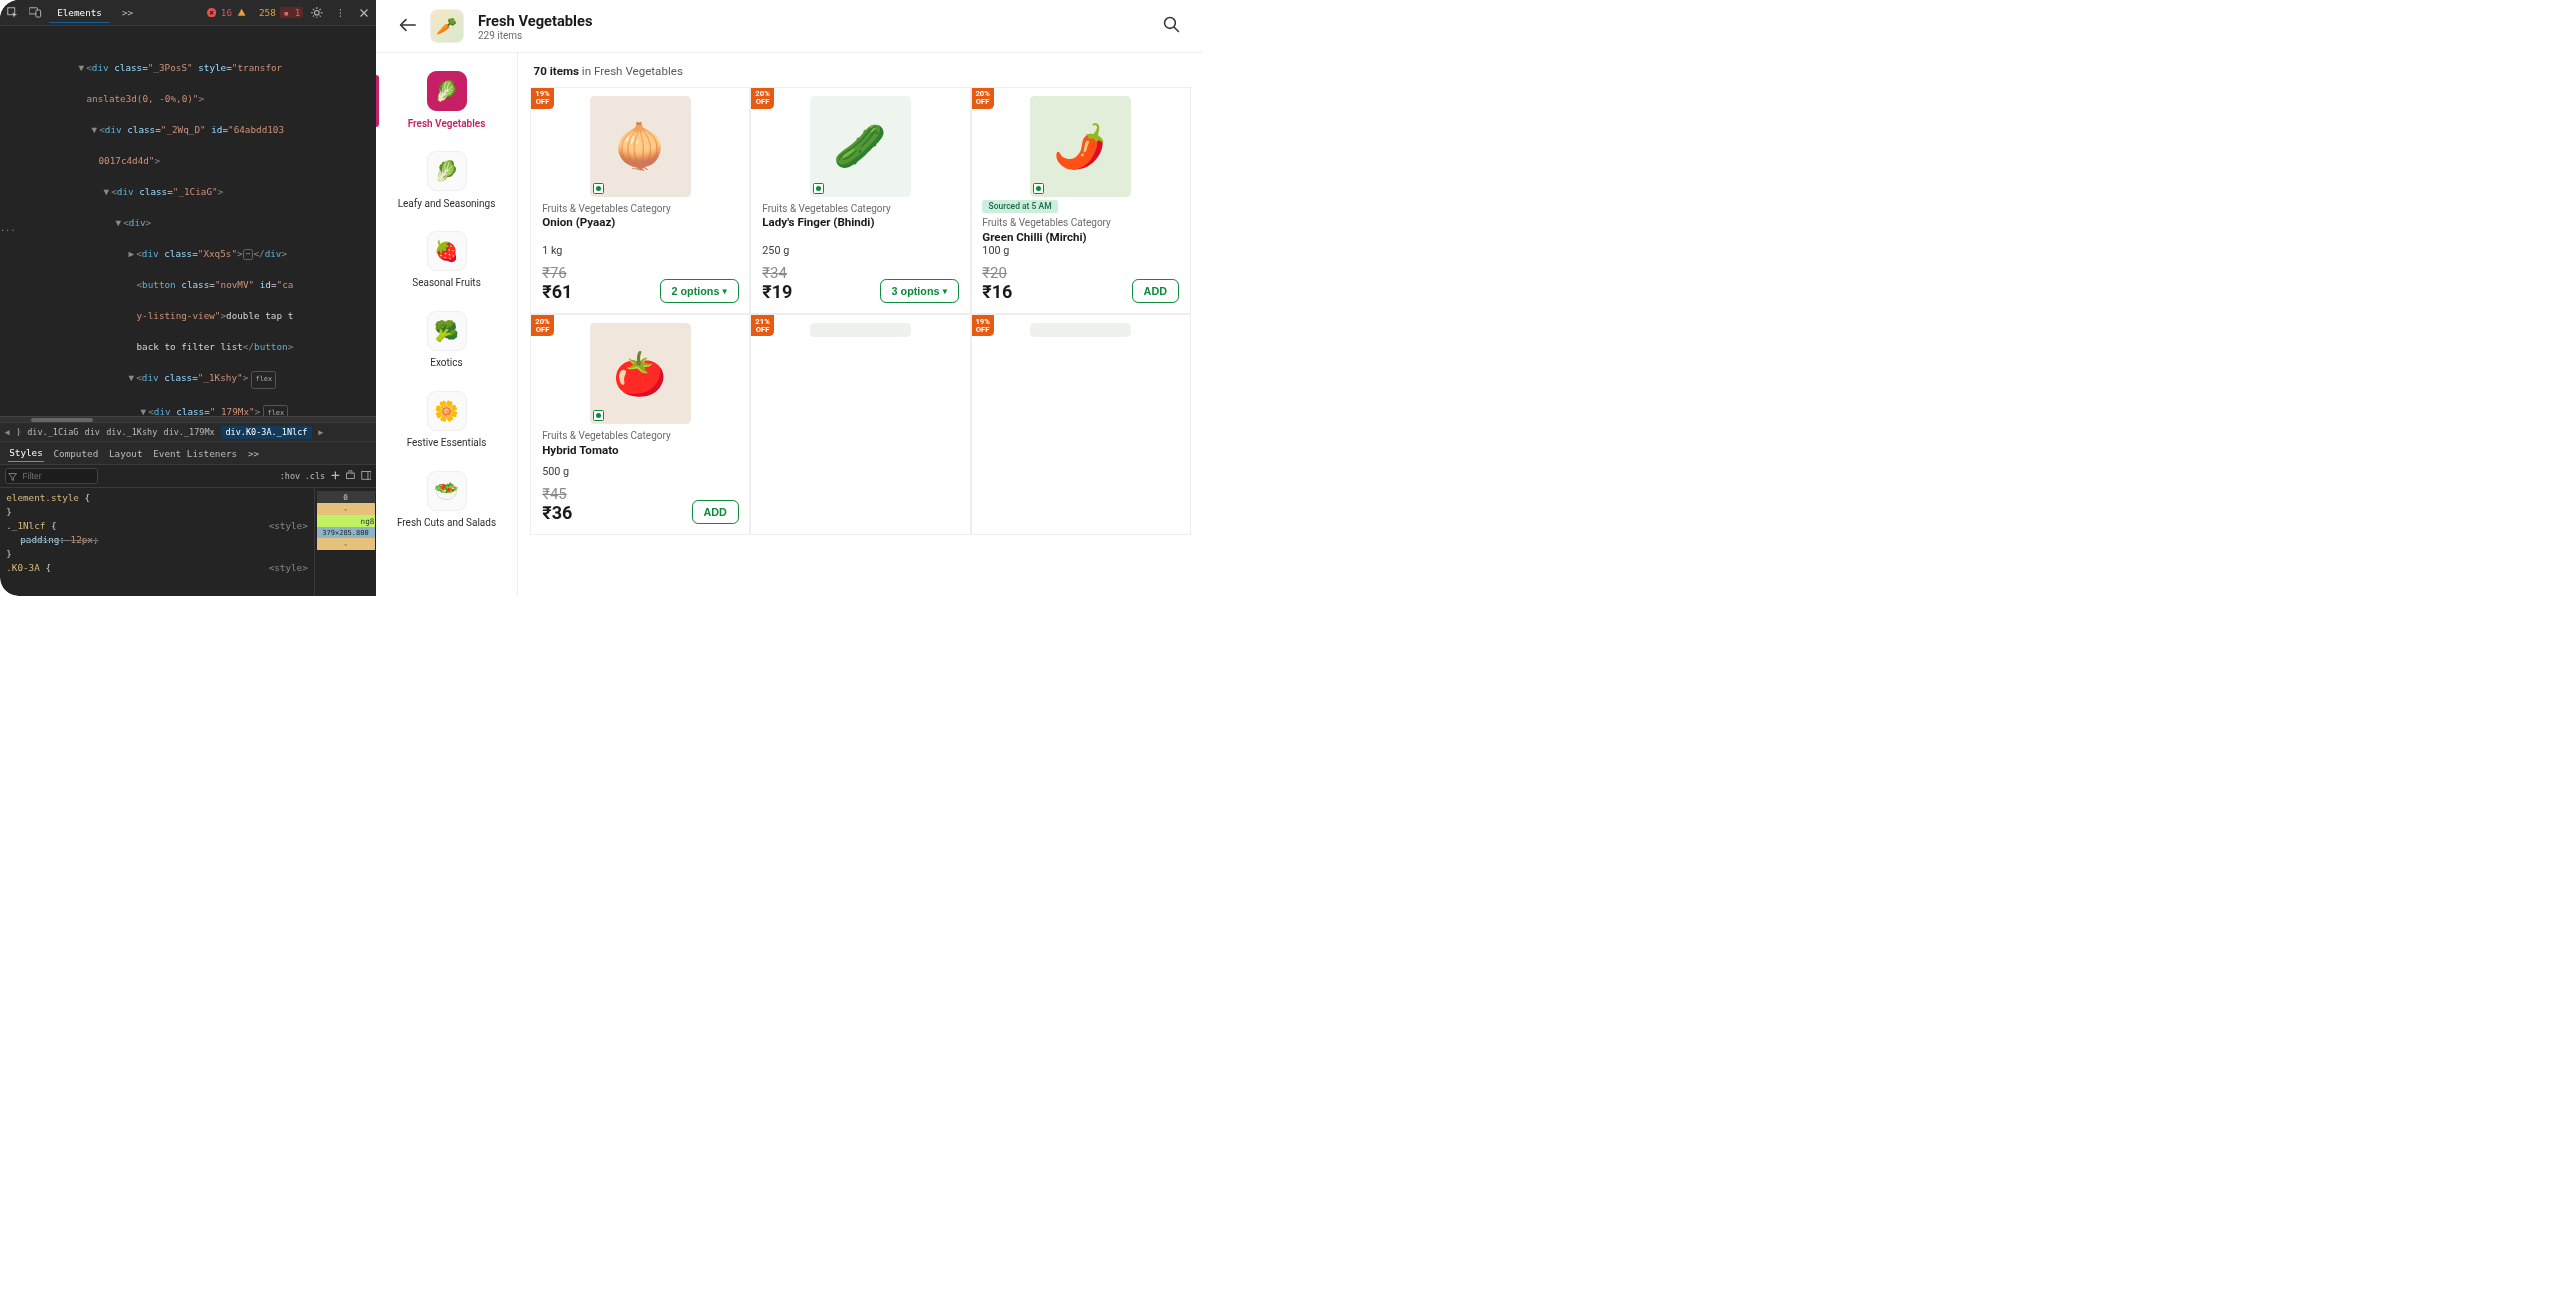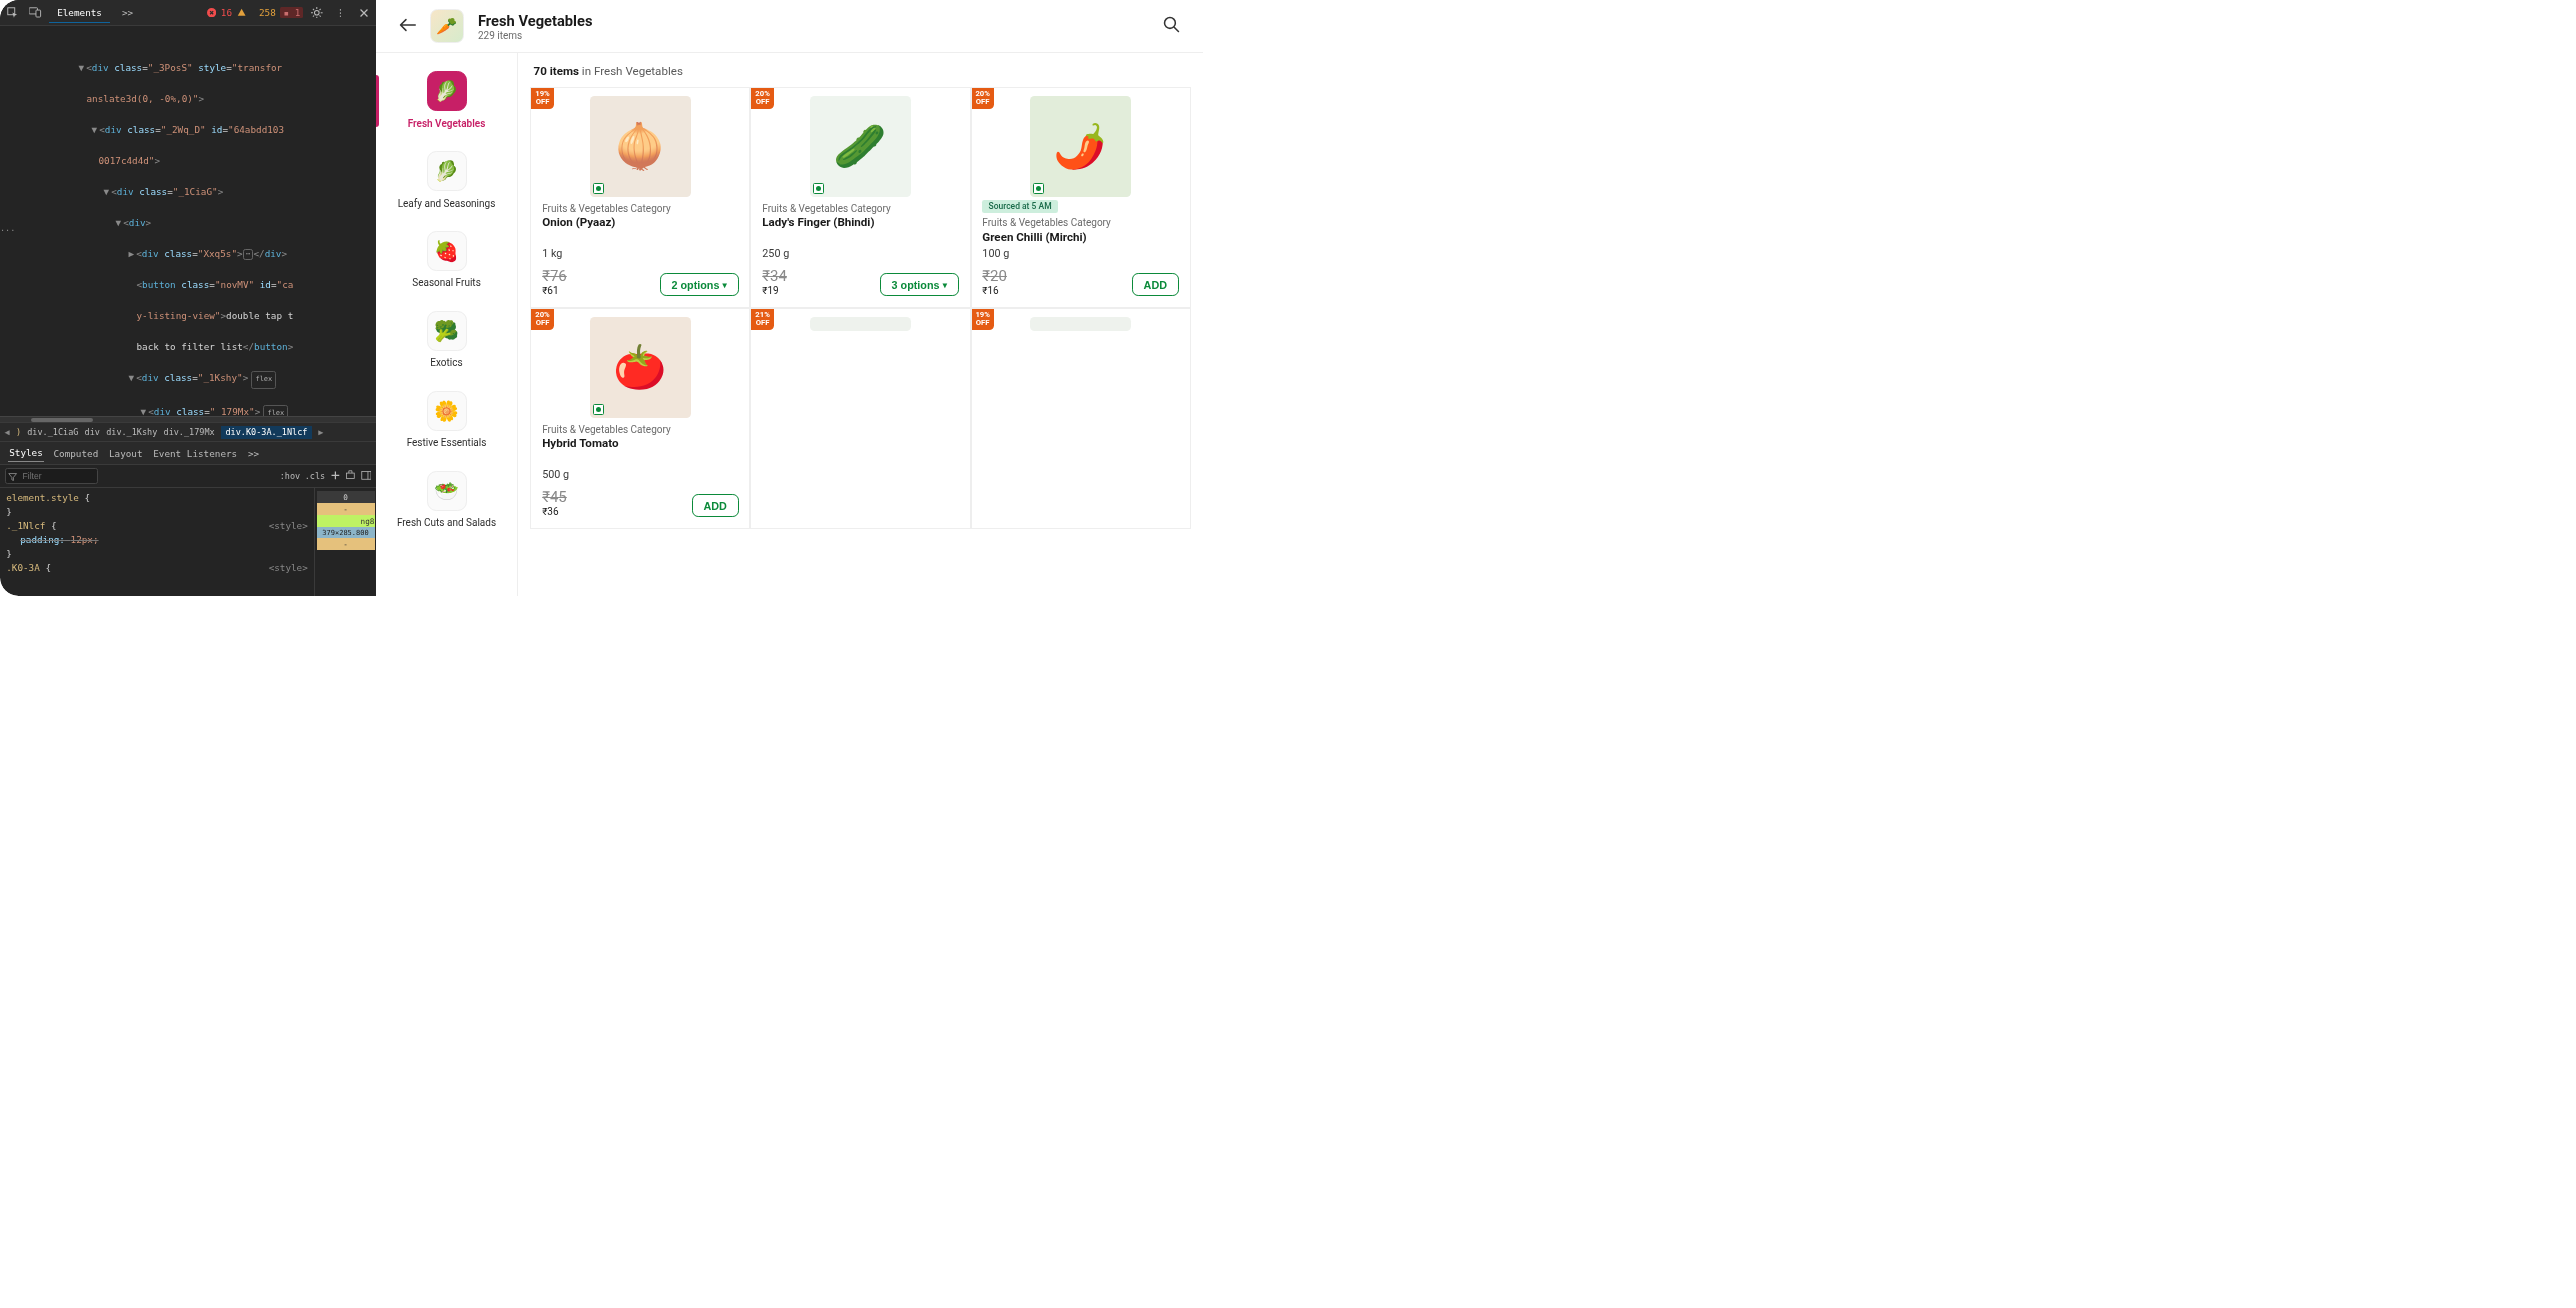--- a/index.html
+++ b/index.html
@@ -177,21 +177,21 @@
 .card-img { align-self:center; width:101px; height:101px; border-radius:4.6px; background:#eef2ed; display:flex; align-items:center; justify-content:center; font-size:43px; position:relative; margin-bottom:4.6px; }
 .veg-dot { position:absolute; left:3.1px; bottom:3.1px; width:10.8px; height:10.8px; border:0.8px solid #0b8a3a; display:flex; align-items:center; justify-content:center; background:#fff; border-radius:1.5px; }
 .veg-dot::after { content:""; width:5.4px; height:5.4px; background:#0b8a3a; border-radius:50%; }
 .sourced { align-self:flex-start; background:#cdeedd; color:#1b6b4a; font-size:8.5px; padding:1.5px 6.2px; border-radius:2.3px; margin-top:-1.5px; margin-bottom:3.1px; font-weight:500; }
 .cat-line { font-size:10px; color:#6b6b6b; margin-top:1.5px; }
 .pname { font-size:11.6px; font-weight:700; color:#1a1a1a; margin-top:1.5px; }
 .qty { font-size:10.8px; color:#3a3a3a; margin-top:auto; }
 .price-row { display:flex; align-items:flex-end; justify-content:space-between; margin-top:7.7px; }
 .price-block { line-height:1.15; }
 .mrp { font-size:15px; color:#8a8a8a; text-decoration: line-through; }
-.price { font-size:10px; font-weight:400; color:#1a1a1a; }
+.price { font-size:18px; font-weight:700; color:#1a1a1a; }
 .cta { border:0.8px solid #0b8a3a; color:#0b8a3a; background:#fff; font-weight:700; font-size:10.8px; padding:4.6px 10.8px; border-radius:6.2px; cursor:pointer; display:flex; align-items:center; gap:3.1px; }
 .cta .chev { font-size:8.5px; }
 .card.partial { min-height: 23px; overflow:hidden; }
 </style>
 </head>
 <body>
 
 <div class="devtools">
   <div class="dt-toolbar">
     <span class="dt-icon-btn">

